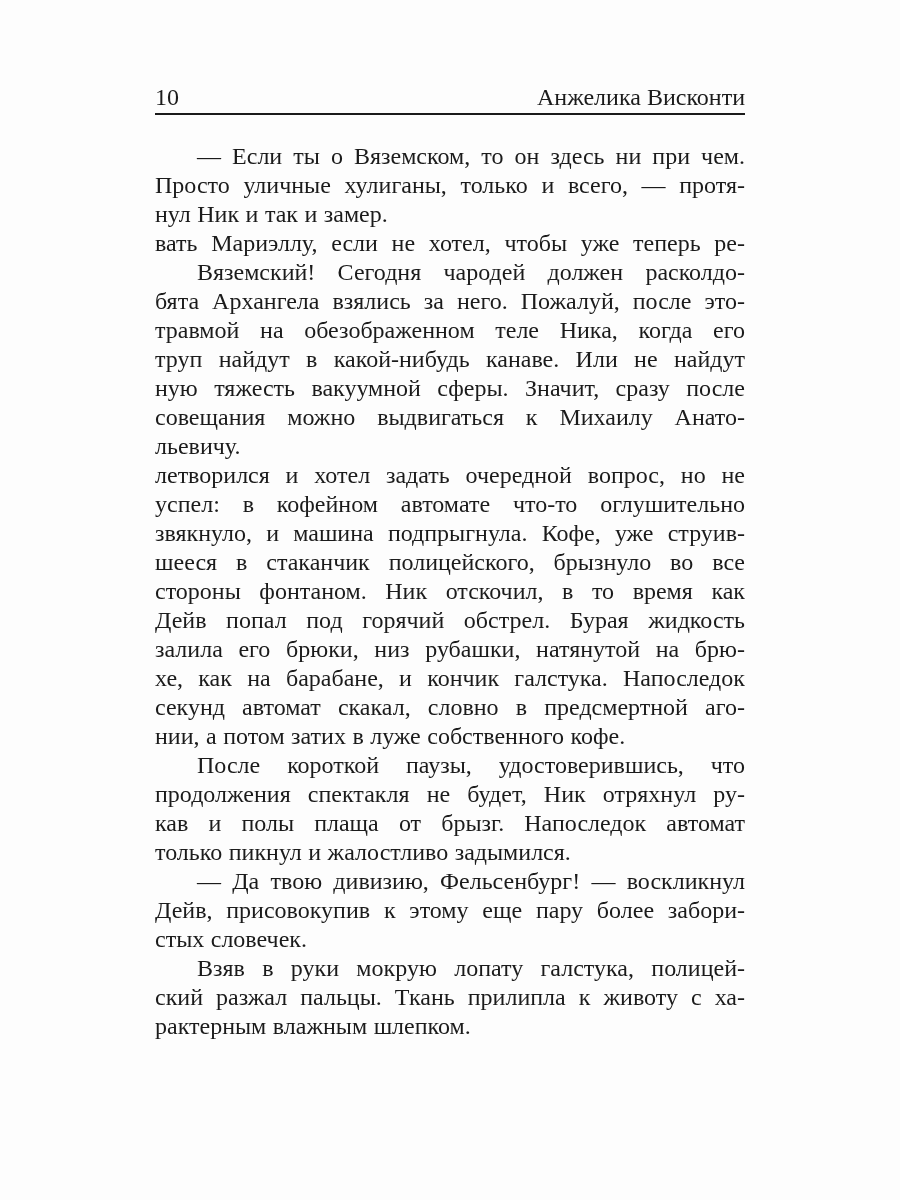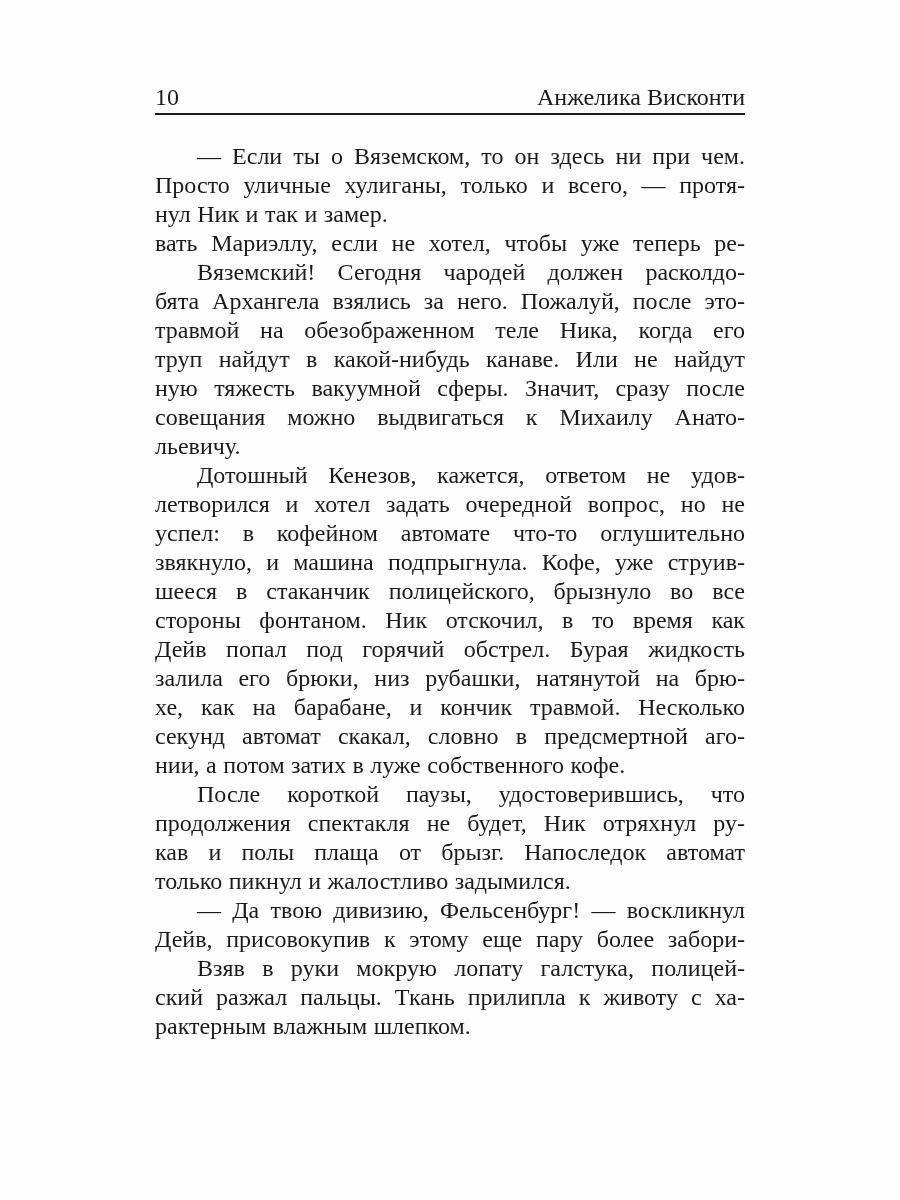--- a/index.html
+++ b/index.html
@@ -62,41 +62,41 @@
         <div class="line">вать Мариэллу, если не хотел, чтобы уже теперь ре-</div>
         <div class="line first">Вяземский! Сегодня чародей должен расколдо-</div>
         <div class="line">бята Архангела взялись за него. Пожалуй, после это-</div>
         <div class="line">травмой на обезображенном теле Ника, когда его</div>
         <div class="line">труп найдут в какой-нибудь канаве. Или не найдут</div>
         <div class="line">ную тяжесть вакуумной сферы. Значит, сразу после</div>
         <div class="line">совещания можно выдвигаться к Михаилу Анато-</div>
         <div class="line last">льевичу.</div>
       </div>
       <div class="para">
-        <div class="line first">Дотошный Кенезов, кажется, ответом не удов-</div>
         <div class="line">летворился и хотел задать очередной вопрос, но не</div>
         <div class="line">успел: в кофейном автомате что-то оглушительно</div>
         <div class="line">звякнуло, и машина подпрыгнула. Кофе, уже струив-</div>
         <div class="line">шееся в стаканчик полицейского, брызнуло во все</div>
         <div class="line">стороны фонтаном. Ник отскочил, в то время как</div>
         <div class="line">Дейв попал под горячий обстрел. Бурая жидкость</div>
         <div class="line">залила его брюки, низ рубашки, натянутой на брю-</div>
-        <div class="line">хе, как на барабане, и кончик травмой. Несколько</div>
+        <div class="line">хе, как на барабане, и кончик галстука. Напоследок</div>
         <div class="line">секунд автомат скакал, словно в предсмертной аго-</div>
         <div class="line last">нии, а потом затих в луже собственного кофе.</div>
       </div>
       <div class="para">
         <div class="line first">После короткой паузы, удостоверившись, что</div>
         <div class="line">продолжения спектакля не будет, Ник отряхнул ру-</div>
         <div class="line">кав и полы плаща от брызг. Напоследок автомат</div>
         <div class="line last">только пикнул и жалостливо задымился.</div>
       </div>
       <div class="para">
         <div class="line first">— Да твою дивизию, Фельсенбург! — воскликнул</div>
         <div class="line">Дейв, присовокупив к этому еще пару более забори-</div>
+        <div class="line last">стых словечек.</div>
       </div>
       <div class="para">
         <div class="line first">Взяв в руки мокрую лопату галстука, полицей-</div>
         <div class="line">ский разжал пальцы. Ткань прилипла к животу с ха-</div>
         <div class="line last">рактерным влажным шлепком.</div>
       </div>
     </div>
 </div>
 
 </body></html>

